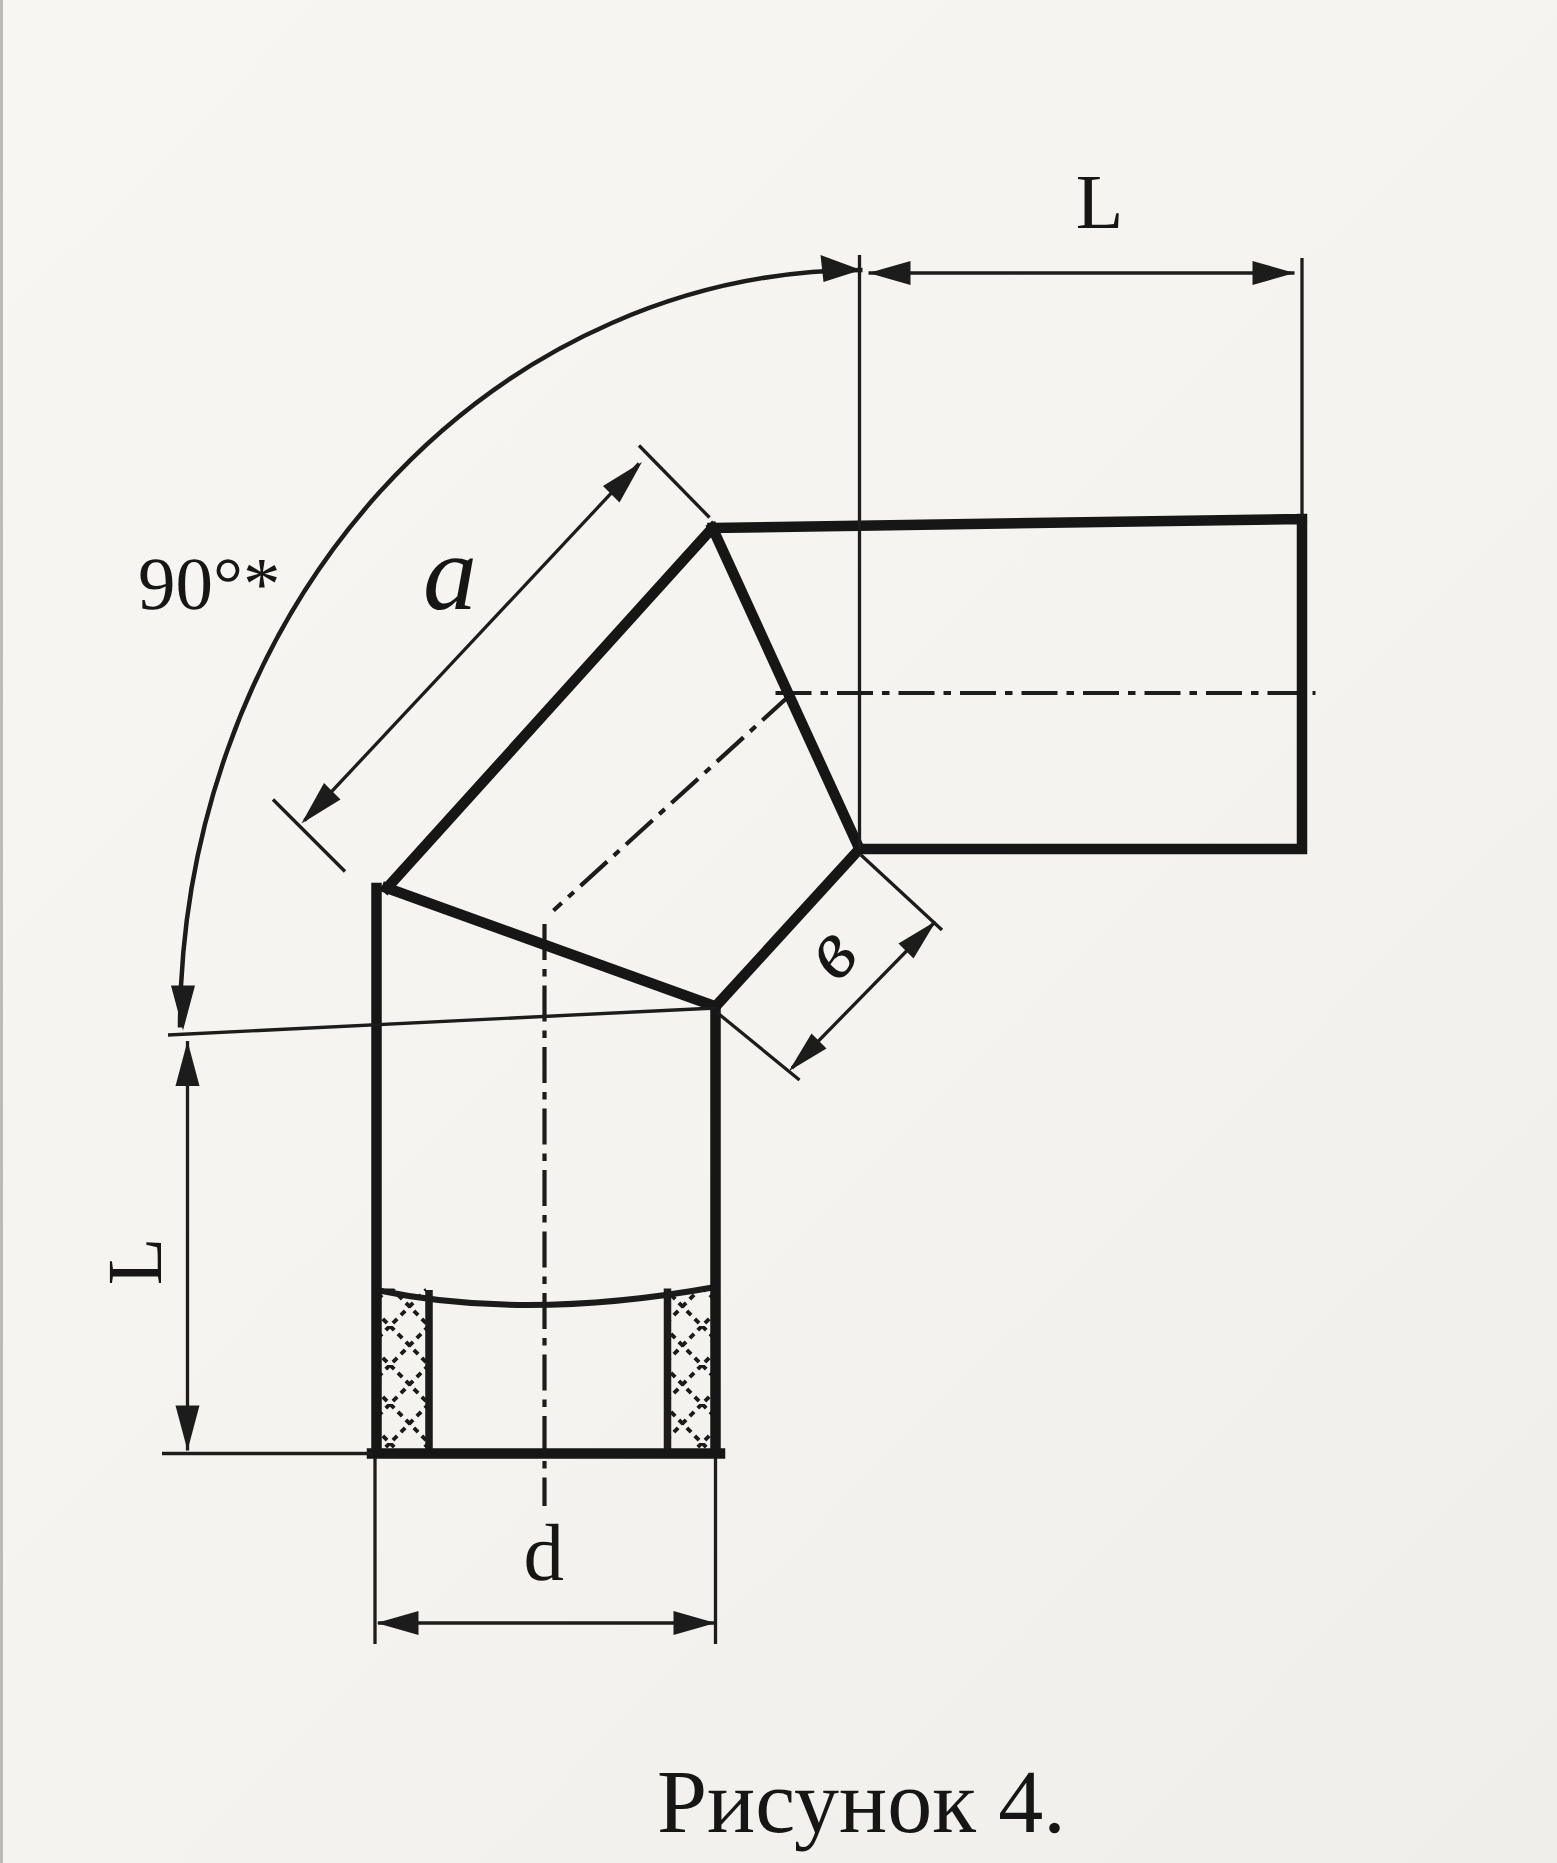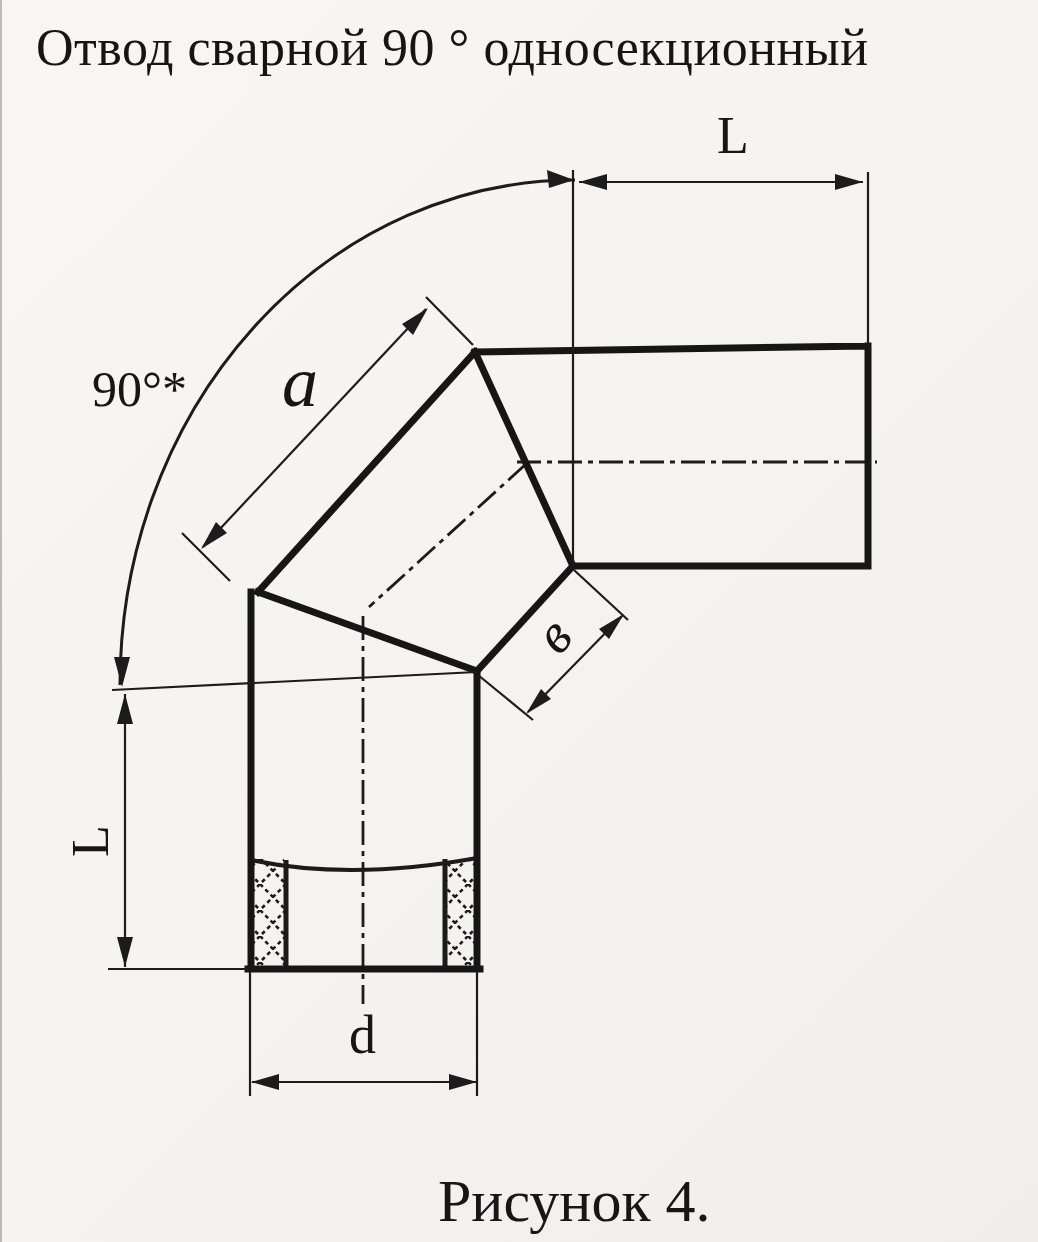--- a/index.html
+++ b/index.html
@@ -54,21 +54,20 @@
   }
   .lbl-d{left:349px;top:1008px;font-size:54px;}
 </style>
 </head>
 <body>
 
 <div class="page">
 
   <div class="scan-edge"></div>
 
-  <div class="title">Отвод сварной 90 ° односекционный</div>
 
   <svg class="drawing" width="1038" height="1242" viewBox="0 0 1038 1242">
     <defs>
       <pattern id="xh" patternUnits="userSpaceOnUse" width="26" height="26">
         <path d="M0 0 L26 26 M26 0 L0 26" stroke="#1b1b1b" stroke-width="2.6" stroke-dasharray="4 3.5" fill="none"></path>
       </pattern>
     </defs>
 
     <g stroke="#1c1c1c" stroke-width="2.8" fill="none" stroke-dasharray="24 6 5 6">
       <path d="M 517 462 L 877 462"></path>

